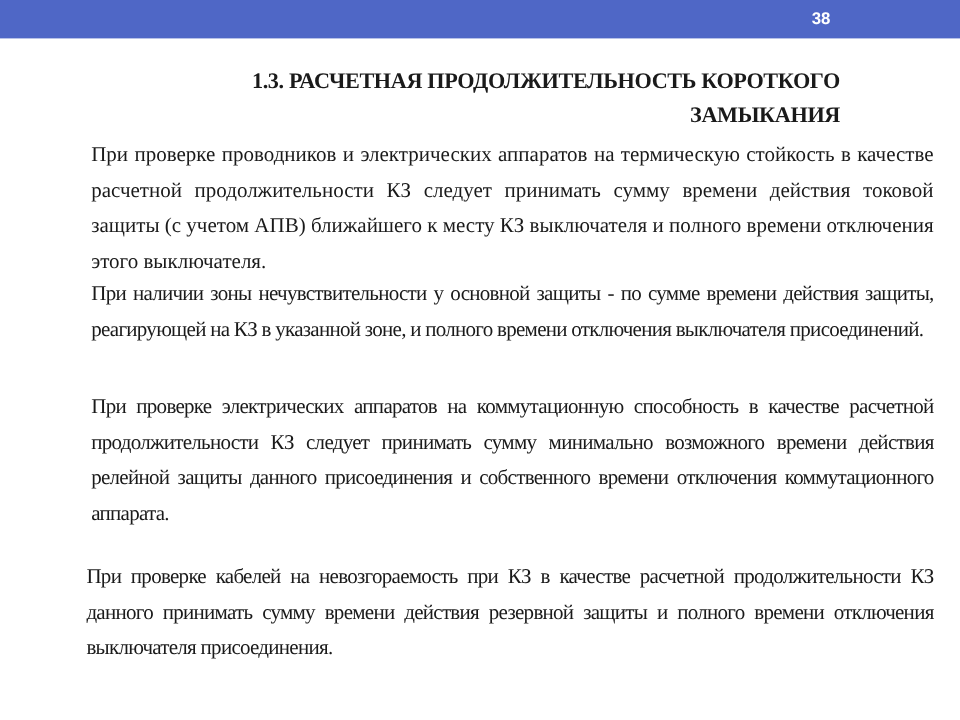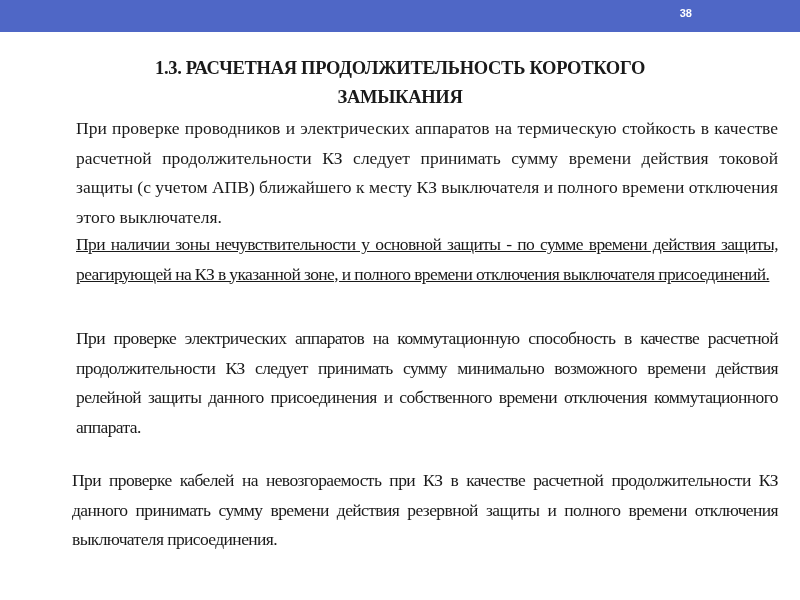--- a/index.html
+++ b/index.html
@@ -11,43 +11,43 @@
     position: relative;
   }
   .header-bar {
     position: absolute; left: 0; top: 0;
     width: 800px; height: 32px;
     background: #4f67c6;
   }
   .slide-number {
     position: absolute; right: 108px; top: 7px;
     font-family: "Liberation Sans", sans-serif;
-    font-weight: bold; font-size: 11px;
+    font-weight: bold; font-size: 14px;
     color: #ffffff;
   }
   .title {
     position: absolute; left: 100px; top: 54px; width: 600px;
-    text-align: center;
+    text-align: right;
     font-family: "Liberation Serif", serif;
     font-weight: bold; font-size: 18.5px;
     line-height: 29px;
     color: #1a1a1a;
     letter-spacing: -0.3px;
   }
   .para {
     position: absolute;
     font-size: 17.5px;
     line-height: 29.5px;
     text-align: justify;
     text-align-last: left;
     color: #1a1a1a;
     margin-left: 24px;
   }
   .p1 { left: 52px; top: 114px; width: 702px; }
-  .p2 { left: 52px; top: 230px; width: 702px; text-decoration: underline; }
+  .p2 { left: 52px; top: 230px; width: 702px; }
   .p3 { left: 52px; top: 324px; width: 702px; }
   .p4 { left: 48px; top: 466px; width: 706px; }
   .para.condensed { letter-spacing: -0.6px; }
 </style>
 </head>
 <body>
 
 <div class="header-bar">
   <span class="slide-number">38</span>
 </div>

